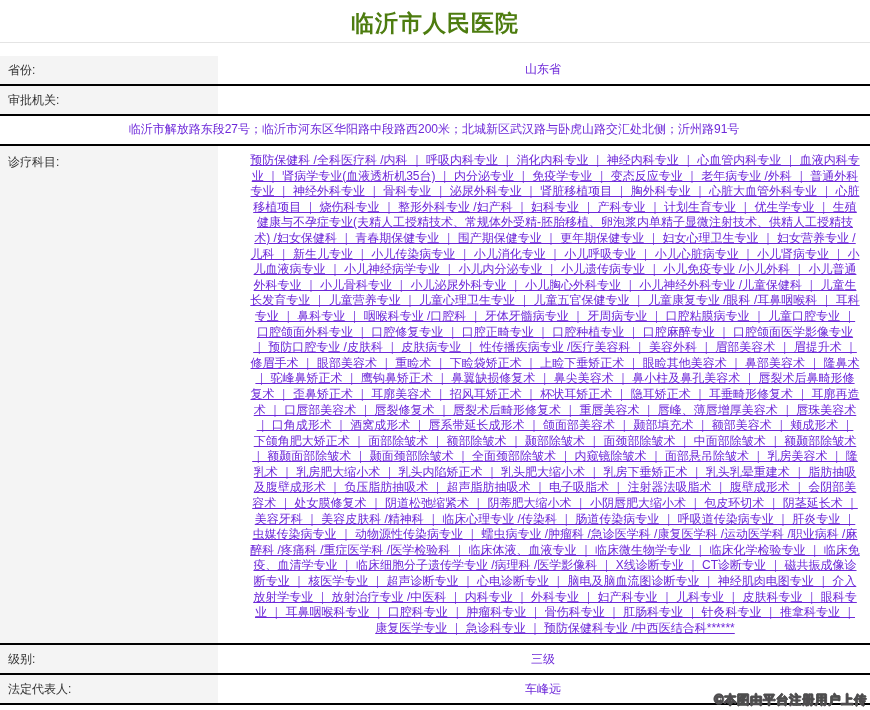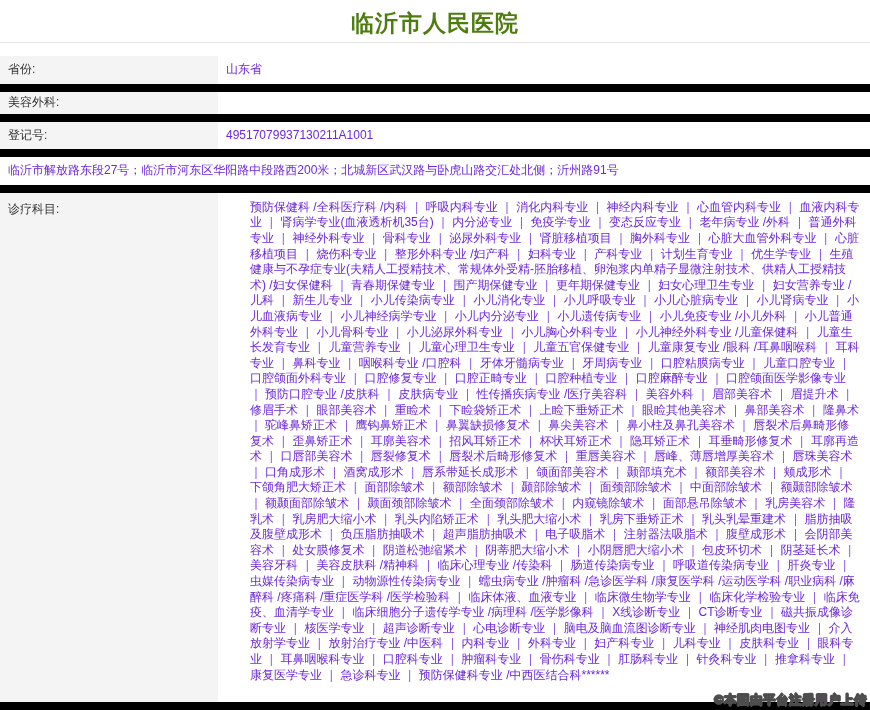--- a/index.html
+++ b/index.html
@@ -28,22 +28,23 @@
     height: 0;
   }
   .info-table {
     margin-top: 13px;
     width: 870px;
   }
   .row {
     display: flex;
     align-items: center;
     min-height: 30px;
-    border-bottom: 8px solid #000000;
+    border-bottom: 2px solid #000000;
     box-sizing: border-box;
+    text-align: center;
   }
   .row .cell-label {
     width: 218px;
     flex: 0 0 218px;
     align-self: stretch;
     background: #f4f4f4;
     display: flex;
     align-items: center;
     padding-left: 8px;
     box-sizing: border-box;
@@ -58,28 +59,29 @@
     line-height: 15.6px;
     word-break: break-all;
   }
   .row.tall { align-items: flex-start; gap: 24px; }
   .row.tall .cell-label {
     align-items: flex-start;
     padding-top: 8px;
   }
   .row.tall .cell-value {
     padding-top: 7px;
-    padding-bottom: 19px;
+    padding-bottom: 7px;
+    text-decoration: underline;
   }
   .watermark {
     position: absolute;
     right: 3px;
     bottom: 1px;
     font-size: 12.5px;
-    font-weight: bold;
+    font-weight: normal;
     color: #701a75;
     -webkit-text-stroke: 1px #4d4d4d;
     text-shadow:
       1px 0 0 #5a5a5a, -1px 0 0 #5a5a5a,
       0 1px 0 #5a5a5a, 0 -1px 0 #5a5a5a;
     letter-spacing: 0.5px;
     white-space: nowrap;
     margin-top: 8px;
   }
 </style>
@@ -92,27 +94,23 @@
 <div class="top-divider"></div>
 
 <div class="info-table">
 
   <div class="row">
     <div class="cell-label">省份:</div>
     <div class="cell-value">山东省</div>
   </div>
 
   <div class="row">
-    <div class="cell-label">美容外科:</div>
+    <div class="cell-label">审批机关:</div>
   </div>
 
-  <div class="row">
-    <div class="cell-label">登记号:</div>
-    <div class="cell-value">49517079937130211A1001</div>
-  </div>
 
   <div class="row">
     <div class="cell-value">临沂市解放路东段27号；临沂市河东区华阳路中段路西200米；北城新区武汉路与卧虎山路交汇处北侧；沂州路91号</div>
   </div>
 
   <div class="row tall">
     <div class="cell-label">诊疗科目:</div>
     <div class="cell-value">预防保健科 /全科医疗科 /内科 ｜ 呼吸内科专业 ｜ 消化内科专业 ｜ 神经内科专业 ｜ 心血管内科专业 ｜ 血液内科专业 ｜ 肾病学专业(血液透析机35台) ｜ 内分泌专业 ｜ 免疫学专业 ｜ 变态反应专业 ｜ 老年病专业 /外科 ｜ 普通外科专业 ｜ 神经外科专业 ｜ 骨科专业 ｜ 泌尿外科专业 ｜ 肾脏移植项目 ｜ 胸外科专业 ｜ 心脏大血管外科专业 ｜ 心脏移植项目 ｜ 烧伤科专业 ｜ 整形外科专业 /妇产科 ｜ 妇科专业 ｜ 产科专业 ｜ 计划生育专业 ｜ 优生学专业 ｜ 生殖健康与不孕症专业(夫精人工授精技术、常规体外受精-胚胎移植、卵泡浆内单精子显微注射技术、供精人工授精技术) /妇女保健科 ｜ 青春期保健专业 ｜ 围产期保健专业 ｜ 更年期保健专业 ｜ 妇女心理卫生专业 ｜ 妇女营养专业 /儿科 ｜ 新生儿专业 ｜ 小儿传染病专业 ｜ 小儿消化专业 ｜ 小儿呼吸专业 ｜ 小儿心脏病专业 ｜ 小儿肾病专业 ｜ 小儿血液病专业 ｜ 小儿神经病学专业 ｜ 小儿内分泌专业 ｜ 小儿遗传病专业 ｜ 小儿免疫专业 /小儿外科 ｜ 小儿普通外科专业 ｜ 小儿骨科专业 ｜ 小儿泌尿外科专业 ｜ 小儿胸心外科专业 ｜ 小儿神经外科专业 /儿童保健科 ｜ 儿童生长发育专业 ｜ 儿童营养专业 ｜ 儿童心理卫生专业 ｜ 儿童五官保健专业 ｜ 儿童康复专业 /眼科 /耳鼻咽喉科 ｜ 耳科专业 ｜ 鼻科专业 ｜ 咽喉科专业 /口腔科 ｜ 牙体牙髓病专业 ｜ 牙周病专业 ｜ 口腔粘膜病专业 ｜ 儿童口腔专业 ｜ 口腔颌面外科专业 ｜ 口腔修复专业 ｜ 口腔正畸专业 ｜ 口腔种植专业 ｜ 口腔麻醉专业 ｜ 口腔颌面医学影像专业 ｜ 预防口腔专业 /皮肤科 ｜ 皮肤病专业 ｜ 性传播疾病专业 /医疗美容科 ｜ 美容外科 ｜ 眉部美容术 ｜ 眉提升术 ｜ 修眉手术 ｜ 眼部美容术 ｜ 重睑术 ｜ 下睑袋矫正术 ｜ 上睑下垂矫正术 ｜ 眼睑其他美容术 ｜ 鼻部美容术 ｜ 隆鼻术 ｜ 驼峰鼻矫正术 ｜ 鹰钩鼻矫正术 ｜ 鼻翼缺损修复术 ｜ 鼻尖美容术 ｜ 鼻小柱及鼻孔美容术 ｜ 唇裂术后鼻畸形修复术 ｜ 歪鼻矫正术 ｜ 耳廓美容术 ｜ 招风耳矫正术 ｜ 杯状耳矫正术 ｜ 隐耳矫正术 ｜ 耳垂畸形修复术 ｜ 耳廓再造术 ｜ 口唇部美容术 ｜ 唇裂修复术 ｜ 唇裂术后畸形修复术 ｜ 重唇美容术 ｜ 唇峰、薄唇增厚美容术 ｜ 唇珠美容术 ｜ 口角成形术 ｜ 酒窝成形术 ｜ 唇系带延长成形术 ｜ 颌面部美容术 ｜ 颞部填充术 ｜ 额部美容术 ｜ 颊成形术 ｜ 下颌角肥大矫正术 ｜ 面部除皱术 ｜ 额部除皱术 ｜ 颞部除皱术 ｜ 面颈部除皱术 ｜ 中面部除皱术 ｜ 额颞部除皱术 ｜ 额颞面部除皱术 ｜ 颞面颈部除皱术 ｜ 全面颈部除皱术 ｜ 内窥镜除皱术 ｜ 面部悬吊除皱术 ｜ 乳房美容术 ｜ 隆乳术 ｜ 乳房肥大缩小术 ｜ 乳头内陷矫正术 ｜ 乳头肥大缩小术 ｜ 乳房下垂矫正术 ｜ 乳头乳晕重建术 ｜ 脂肪抽吸及腹壁成形术 ｜ 负压脂肪抽吸术 ｜ 超声脂肪抽吸术 ｜ 电子吸脂术 ｜ 注射器法吸脂术 ｜ 腹壁成形术 ｜ 会阴部美容术 ｜ 处女膜修复术 ｜ 阴道松弛缩紧术 ｜ 阴蒂肥大缩小术 ｜ 小阴唇肥大缩小术 ｜ 包皮环切术 ｜ 阴茎延长术 ｜ 美容牙科 ｜ 美容皮肤科 /精神科 ｜ 临床心理专业 /传染科 ｜ 肠道传染病专业 ｜ 呼吸道传染病专业 ｜ 肝炎专业 ｜ 虫媒传染病专业 ｜ 动物源性传染病专业 ｜ 蠕虫病专业 /肿瘤科 /急诊医学科 /康复医学科 /运动医学科 /职业病科 /麻醉科 /疼痛科 /重症医学科 /医学检验科 ｜ 临床体液、血液专业 ｜ 临床微生物学专业 ｜ 临床化学检验专业 ｜ 临床免疫、血清学专业 ｜ 临床细胞分子遗传学专业 /病理科 /医学影像科 ｜ X线诊断专业 ｜ CT诊断专业 ｜ 磁共振成像诊断专业 ｜ 核医学专业 ｜ 超声诊断专业 ｜ 心电诊断专业 ｜ 脑电及脑血流图诊断专业 ｜ 神经肌肉电图专业 ｜ 介入放射学专业 ｜ 放射治疗专业 /中医科 ｜ 内科专业 ｜ 外科专业 ｜ 妇产科专业 ｜ 儿科专业 ｜ 皮肤科专业 ｜ 眼科专业 ｜ 耳鼻咽喉科专业 ｜ 口腔科专业 ｜ 肿瘤科专业 ｜ 骨伤科专业 ｜ 肛肠科专业 ｜ 针灸科专业 ｜ 推拿科专业 ｜ 康复医学专业 ｜ 急诊科专业 ｜ 预防保健科专业 /中西医结合科******</div>
   </div>
 

